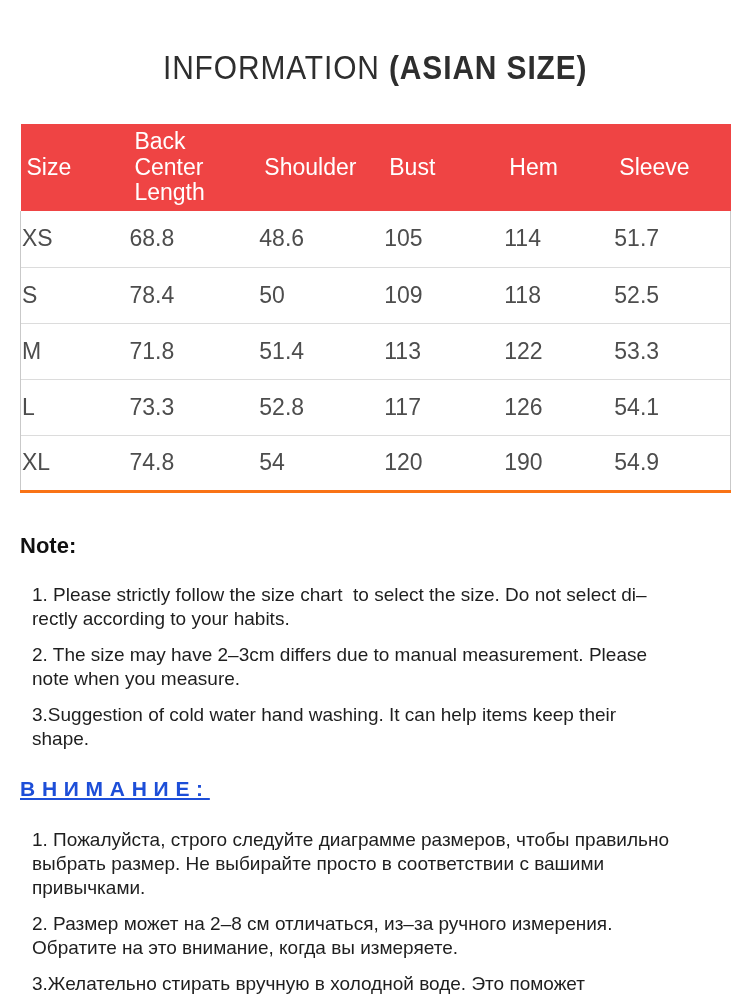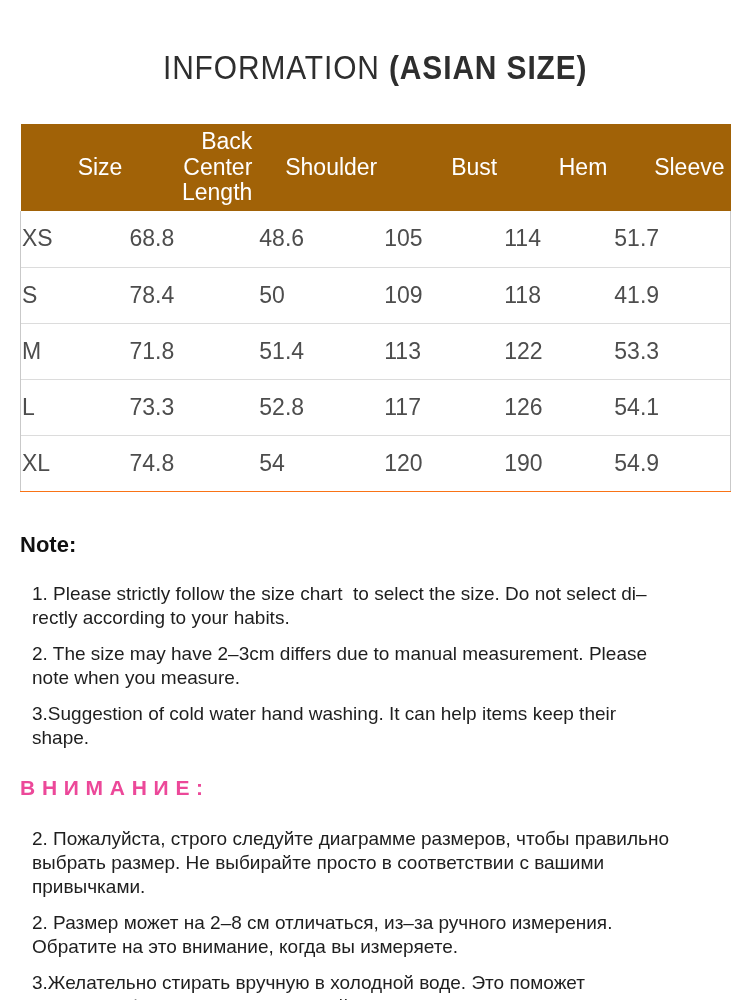--- a/index.html
+++ b/index.html
@@ -33,40 +33,40 @@
   .title-bold { font-weight: 700; }
 
   
   table.size-table {
     width: 711px;
     margin: 24px auto 0 auto;
     border-collapse: collapse;
     table-layout: fixed;
   }
   table.size-table thead th {
-    background: #a16207;
+    background: #ef4444;
     color: #ffffff;
     font-weight: 400;
     font-size: 23px;
     line-height: 1.12;
     height: 87px;
-    text-align: right;
+    text-align: left;
     vertical-align: middle;
     padding: 0 6px;
   }
   table.size-table tbody td {
     height: 56px;
     vertical-align: middle;
     font-size: 23px;
     color: #4d4d4d;
   }
   table.size-table tbody tr + tr td { border-top: 1px solid #dcdcdc; }
   table.size-table tbody td:first-child { border-left: 1px solid #c9c9c9; }
   table.size-table tbody td:last-child { border-right: 1px solid #c9c9c9; }
-  table.size-table tbody tr:last-child td { border-bottom: 1px solid #f97316; }
+  table.size-table tbody tr:last-child td { border-bottom: 3px solid #f97316; }
 
   
   .note-heading {
     margin-top: 40px;
     font-size: 22px;
     font-weight: 700;
     color: #111111;
   }
   .note-body { margin-top: 24px; }
   .note-body p, .attention-body p {
@@ -74,21 +74,22 @@
     font-size: 19px;
     line-height: 24px;
     color: #1e1e1e;
     white-space: pre-wrap;
   }
   .attention-heading {
     margin-top: 26px;
     font-size: 21px;
     font-weight: 700;
     letter-spacing: 0.32em;
-    color: #ec4899;
+    color: #1d4ed8;
+    text-decoration: underline;
   }
   .attention-body { margin-top: 27px; }
 </style>
 </head>
 <body>
 
 <div class="page">
 
   <div class="title">
     <span class="title-inner"><span class="title-normal">INFORMATION </span><span class="title-bold">(ASIAN SIZE)</span></span>
@@ -121,21 +122,21 @@
           <td>105</td>
           <td>114</td>
           <td>51.7</td>
         </tr>
         <tr>
           <td>S</td>
           <td>78.4</td>
           <td>50</td>
           <td>109</td>
           <td>118</td>
-          <td>41.9</td>
+          <td>52.5</td>
         </tr>
         <tr>
           <td>M</td>
           <td>71.8</td>
           <td>51.4</td>
           <td>113</td>
           <td>122</td>
           <td>53.3</td>
         </tr>
         <tr>
@@ -162,21 +163,21 @@
       <p>1. Please strictly follow the size chart  to select the size. Do not select di–
 rectly according to your habits.</p>
       <p>2. The size may have 2–3cm differs due to manual measurement. Please
 note when you measure.</p>
       <p>3.Suggestion of cold water hand washing. It can help items keep their
 shape.</p>
     </div>
 
   <div class="attention-heading">ВНИМАНИЕ:</div>
   <div class="attention-body">
-      <p>2. Пожалуйста, строго следуйте диаграмме размеров, чтобы правильно
+      <p>1. Пожалуйста, строго следуйте диаграмме размеров, чтобы правильно
 выбрать размер. Не выбирайте просто в соответствии с вашими
 привычками.</p>
       <p>2. Размер может на 2–8 см отличаться, из–за ручного измерения.
 Обратите на это внимание, когда вы измеряете.</p>
       <p>3.Желательно стирать вручную в холодной воде. Это поможет
 сохранить форму и качество вещей.</p>
     </div>
 
 </div>
 

